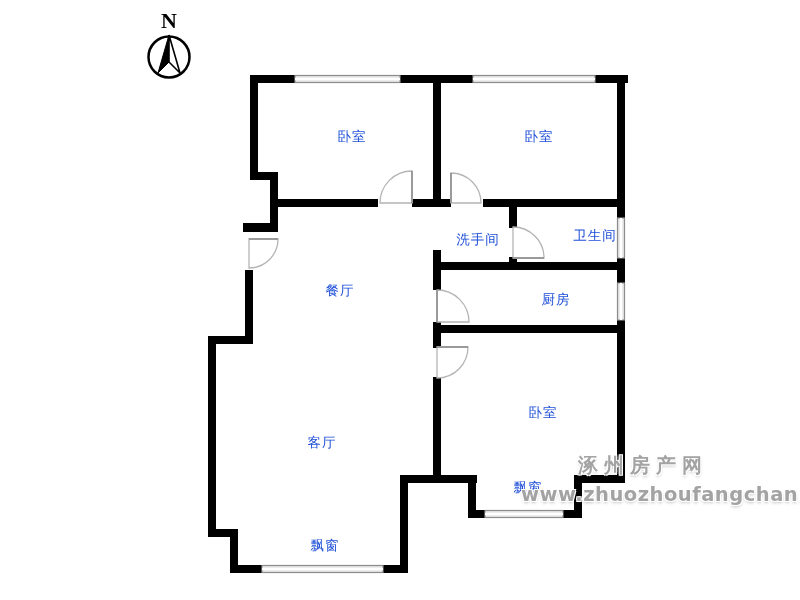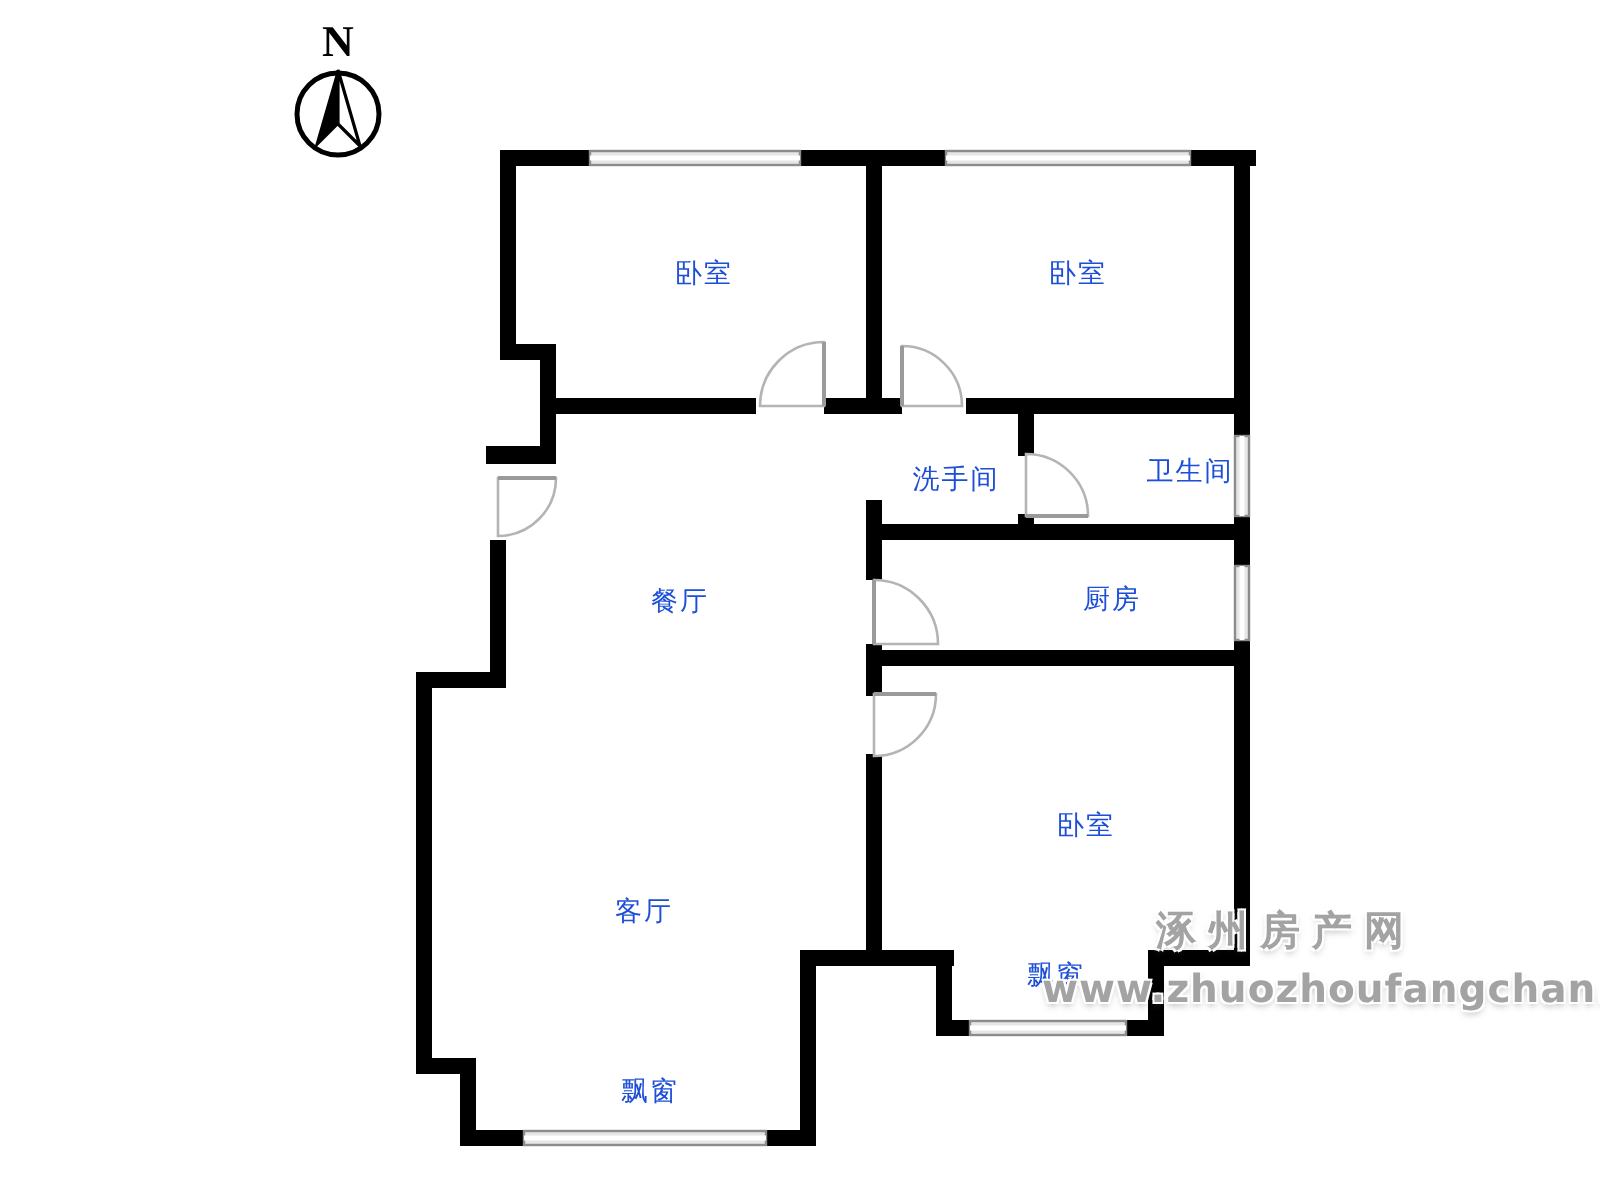--- a/index.html
+++ b/index.html
@@ -119,23 +119,23 @@
       <polygon points="169,35 180,73 169,62" fill="#ffffff" stroke="#000000" stroke-width="1.6"></polygon>
     </g>
   </svg>
 
   <div class="compass-n">N</div>
 
   <div class="room-label" style="left:352px;top:137px;">卧室</div>
   <div class="room-label" style="left:539px;top:137px;">卧室</div>
   <div class="room-label" style="left:478px;top:240px;font-family:Liberation Serif, serif;">洗手间</div>
   <div class="room-label" style="left:572px;top:236px;margin-left:23px;">卫生间</div>
-  <div class="room-label" style="left:340px;top:301px;">餐厅</div>
+  <div class="room-label" style="left:340px;top:291px;">餐厅</div>
   <div class="room-label" style="left:556px;top:300px;">厨房</div>
   <div class="room-label" style="left:543px;top:413px;">卧室</div>
-  <div class="room-label" style="left:322px;top:456px;">客厅</div>
+  <div class="room-label" style="left:322px;top:443px;">客厅</div>
   <div class="room-label" style="left:325px;top:546px;">飘窗</div>
   <div class="room-label" style="left:528px;top:488px;">飘窗</div>
 
   <div class="watermark wm1">涿州房产网</div>
   <div class="watermark wm2">www.zhuozhoufangchan.com</div>
 
 </div>
 
 </body></html>

